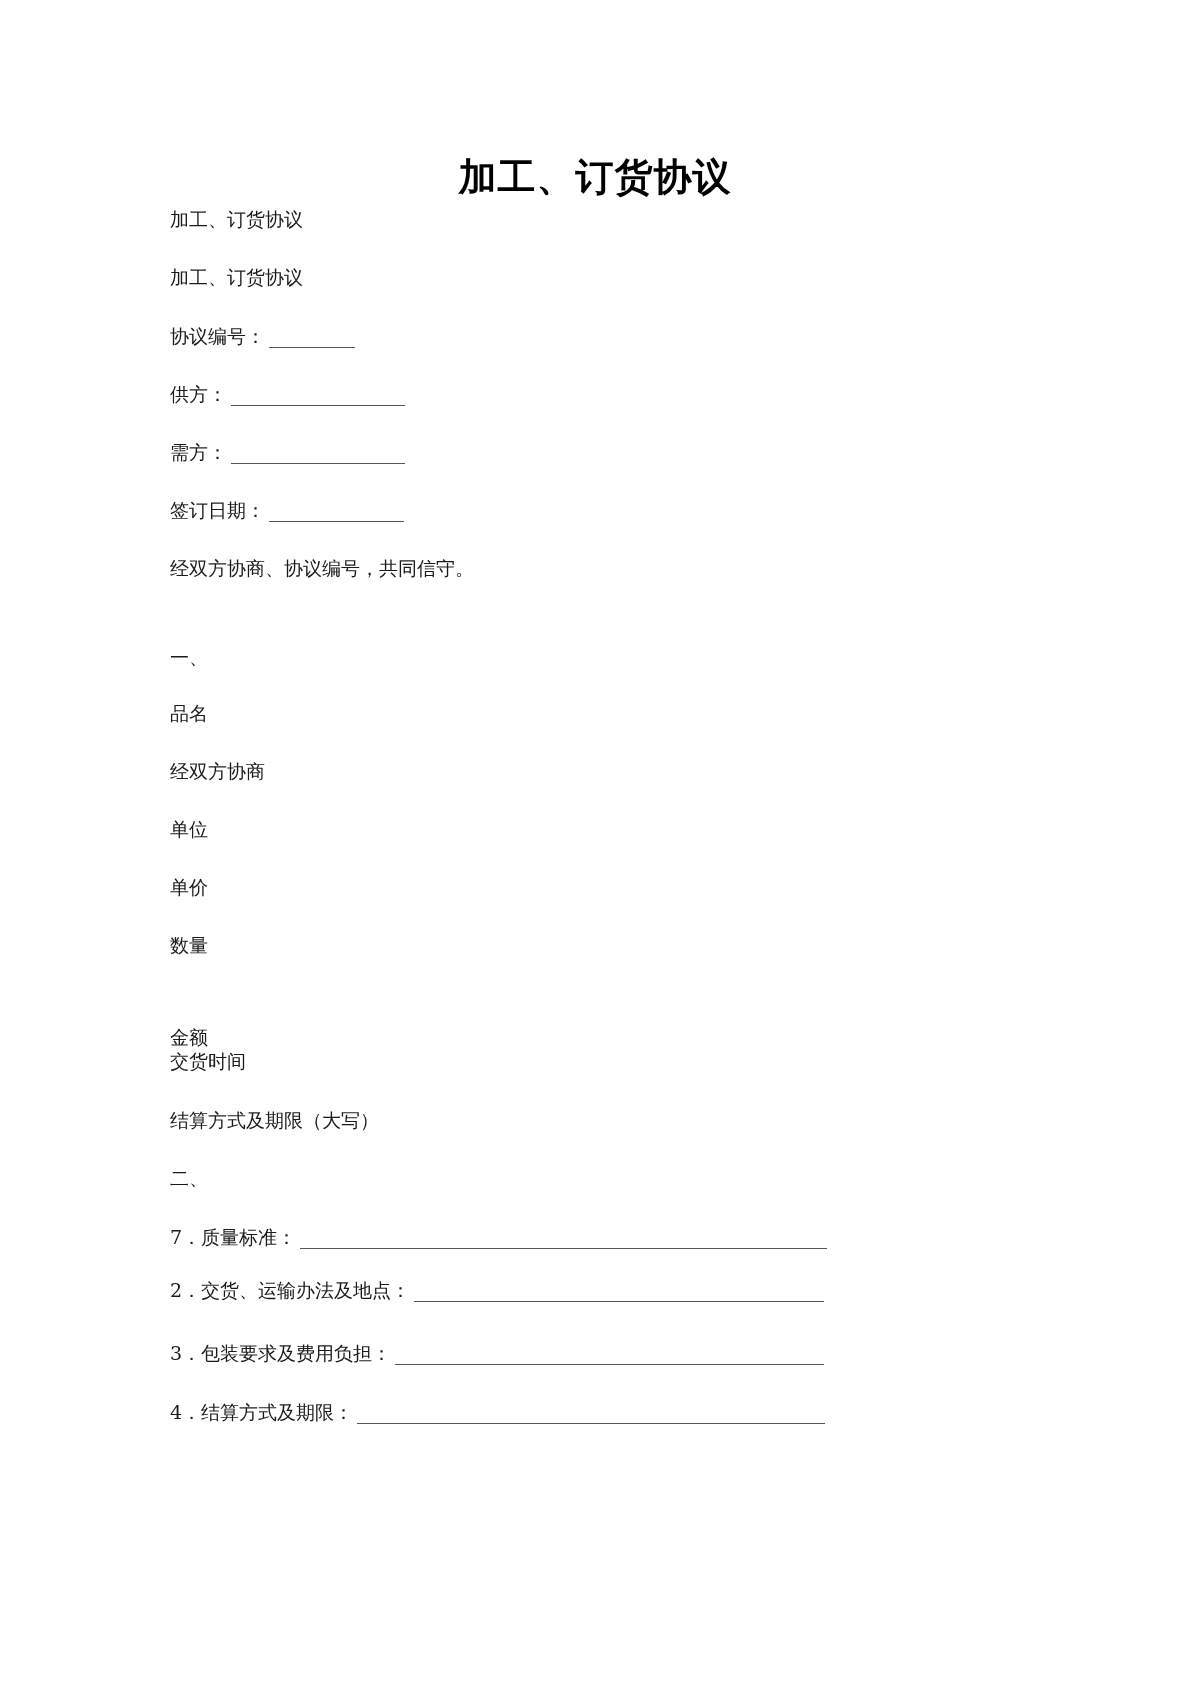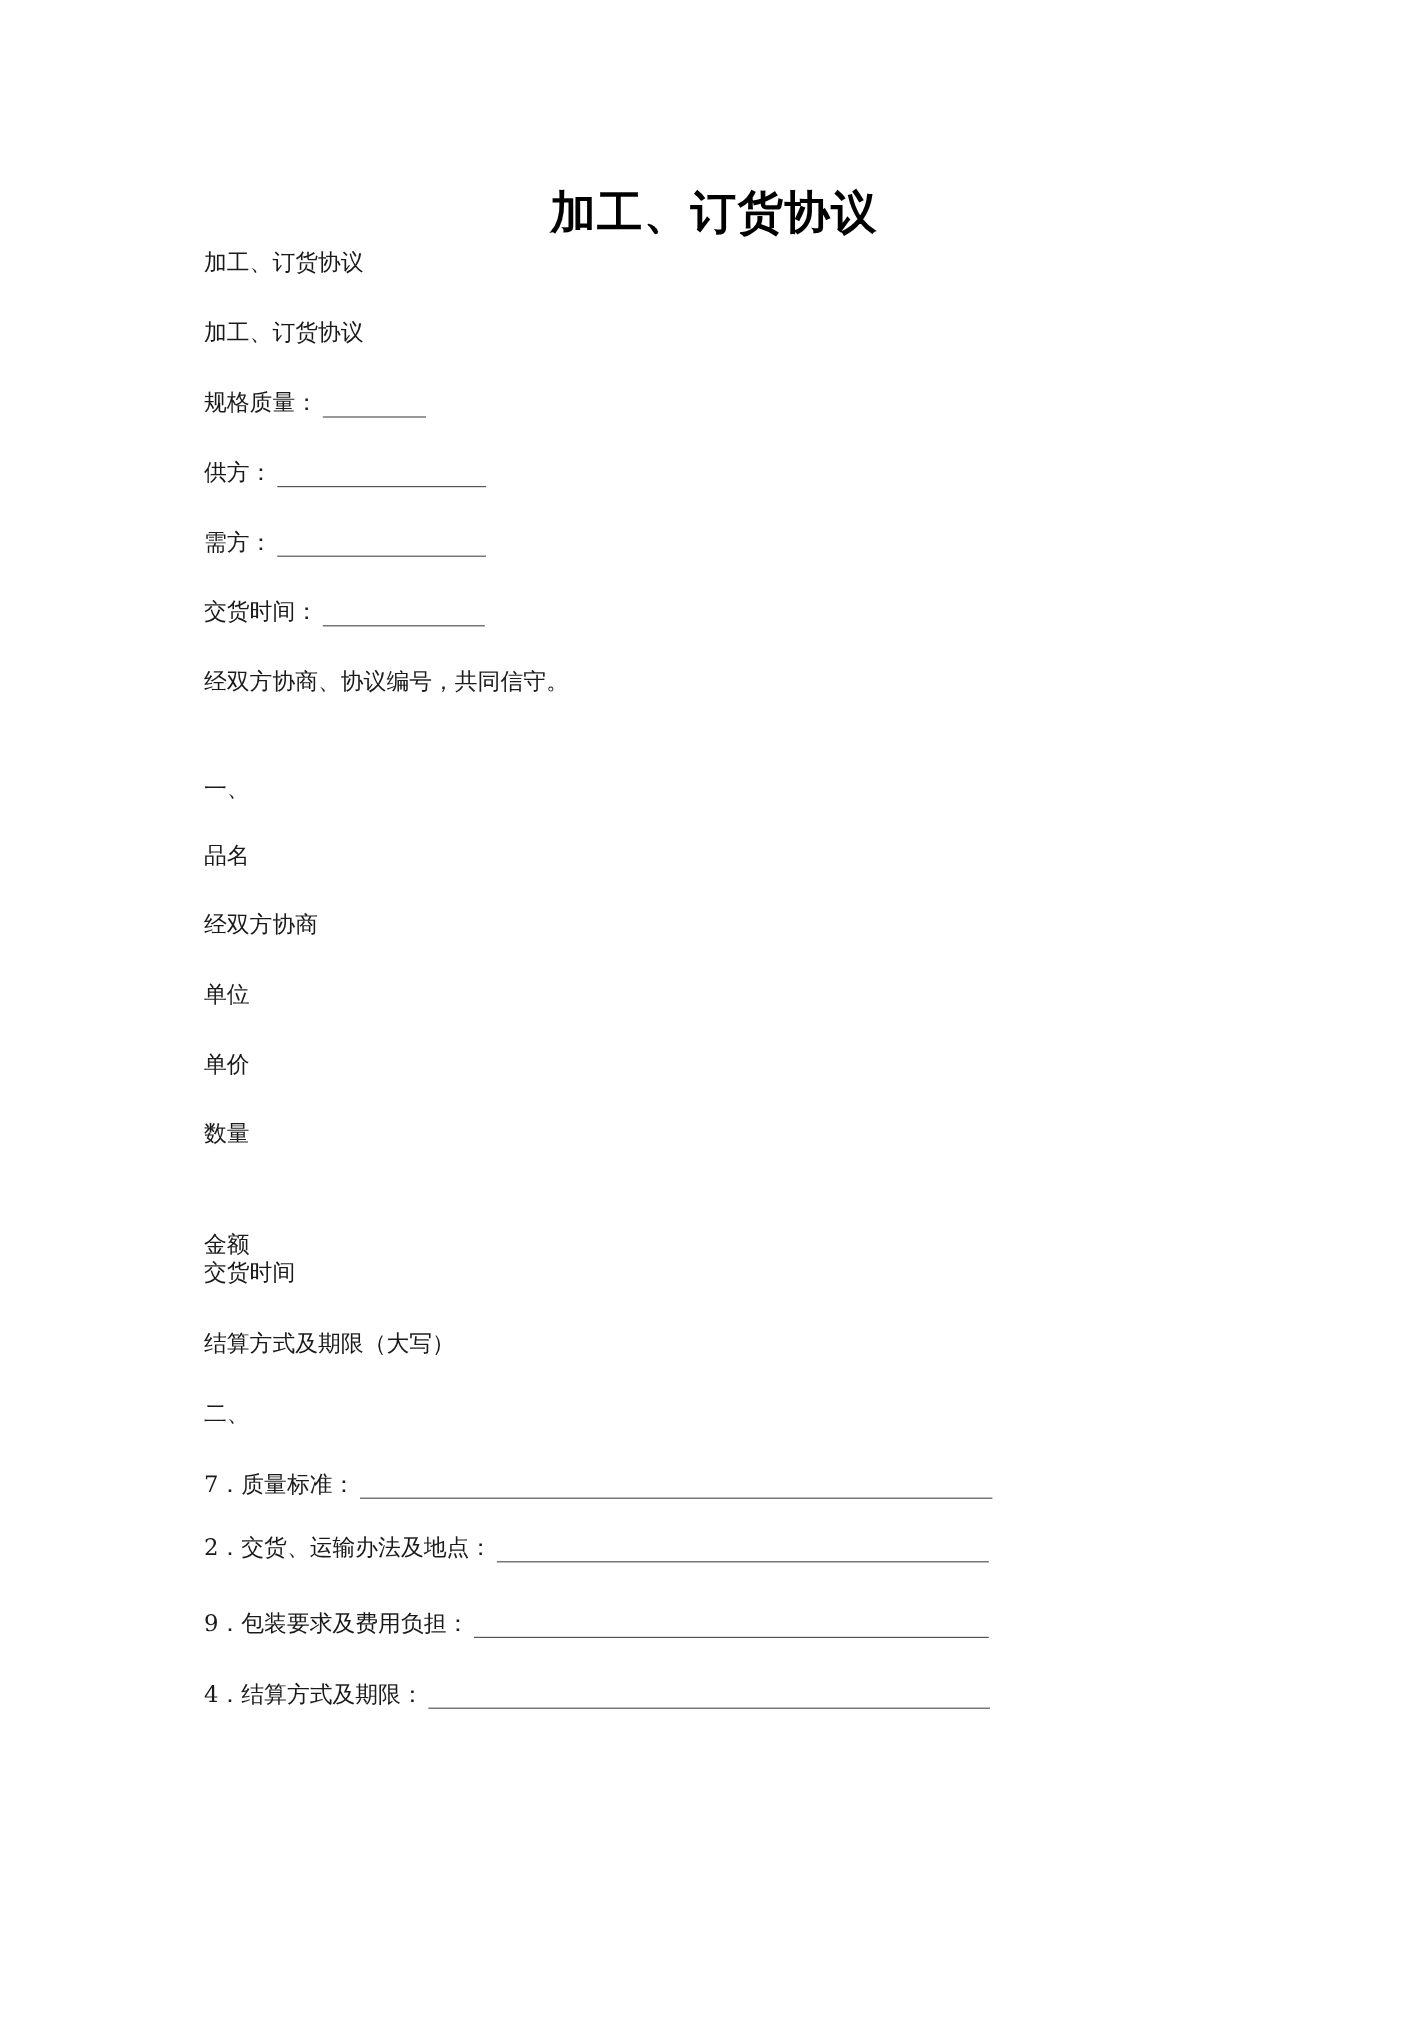--- a/index.html
+++ b/index.html
@@ -12,30 +12,30 @@
 </style>
 </head>
 <body>
 
 <div class="title">加工、订货协议</div>
 
 <div class="line" style="top:207px">加工、订货协议</div>
 <div class="line" style="top:265px">加工、订货协议</div>
 
 <div class="line" style="top:324px">
-  <span>规格质量：</span><span class="blank" style="width:86px"></span>
+  <span>协议编号：</span><span class="blank" style="width:86px"></span>
 </div>
 <div class="line" style="top:382px">
   <span>供方：</span><span class="blank" style="width:174px"></span>
 </div>
 <div class="line" style="top:440px">
   <span>需方：</span><span class="blank" style="width:174px"></span>
 </div>
 <div class="line" style="top:498px">
-  <span>交货时间：</span><span class="blank" style="width:135px"></span>
+  <span>签订日期：</span><span class="blank" style="width:135px"></span>
 </div>
 
 <div class="line" style="top:556px">经双方协商、协议编号，共同信守。</div>
 
 <div class="line" style="top:645px">一、</div>
 <div class="line" style="top:701px">品名</div>
 <div class="line" style="top:759px">经双方协商</div>
 <div class="line" style="top:817px">单位</div>
 <div class="line" style="top:875px">单价</div>
 <div class="line" style="top:933px">数量</div>
@@ -45,17 +45,17 @@
 
 <div class="line" style="top:1166px">二、</div>
 
 <div class="line" style="top:1225px">
   <span>7．质量标准：</span><span class="blank" style="width:527px"></span>
 </div>
 <div class="line" style="top:1278px">
   <span>2．交货、运输办法及地点：</span><span class="blank" style="width:410px"></span>
 </div>
 <div class="line" style="top:1341px">
-  <span>9．包装要求及费用负担：</span><span class="blank" style="width:429px"></span>
+  <span>3．包装要求及费用负担：</span><span class="blank" style="width:429px"></span>
 </div>
 <div class="line" style="top:1400px">
   <span>4．结算方式及期限：</span><span class="blank" style="width:468px"></span>
 </div>
 
 </body></html>

